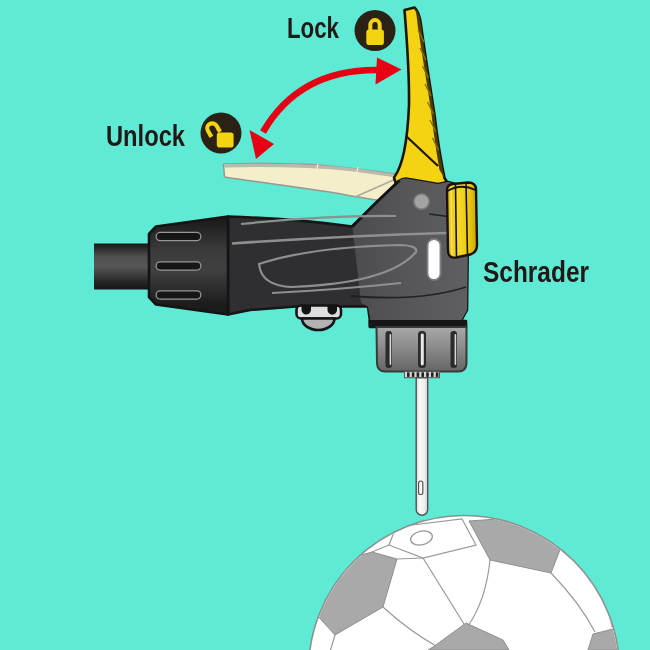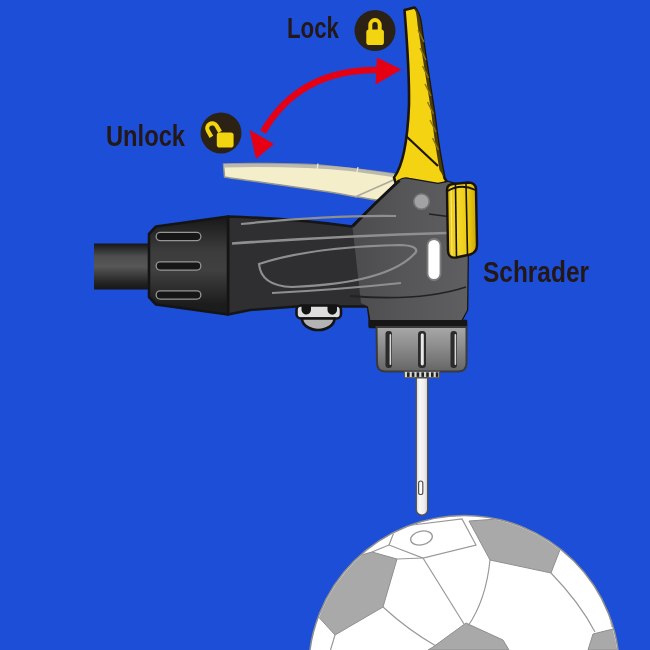--- a/index.html
+++ b/index.html
@@ -1,16 +1,16 @@
 <!DOCTYPE html>
 <html><head>
 <meta charset="utf-8">
 <style>
   html,body{margin:0;padding:0;background:#ffffff;}
-  #canvas{width:650px;height:650px;position:relative;overflow:hidden;background:#1d4ed8;}
+  #canvas{width:650px;height:650px;position:relative;overflow:hidden;background:#5eead4;}
   svg{position:absolute;left:0;top:0;}
   text{font-family:"Liberation Sans", sans-serif;fill:#231815;}
 </style>
 </head>
 <body>
 <div id="canvas">
 <svg width="650" height="650" viewBox="0 0 650 650">
 <defs>
   <linearGradient id="hoseG" x1="0" y1="0" x2="0" y2="1">
     <stop offset="0" stop-color="#161616"></stop>

